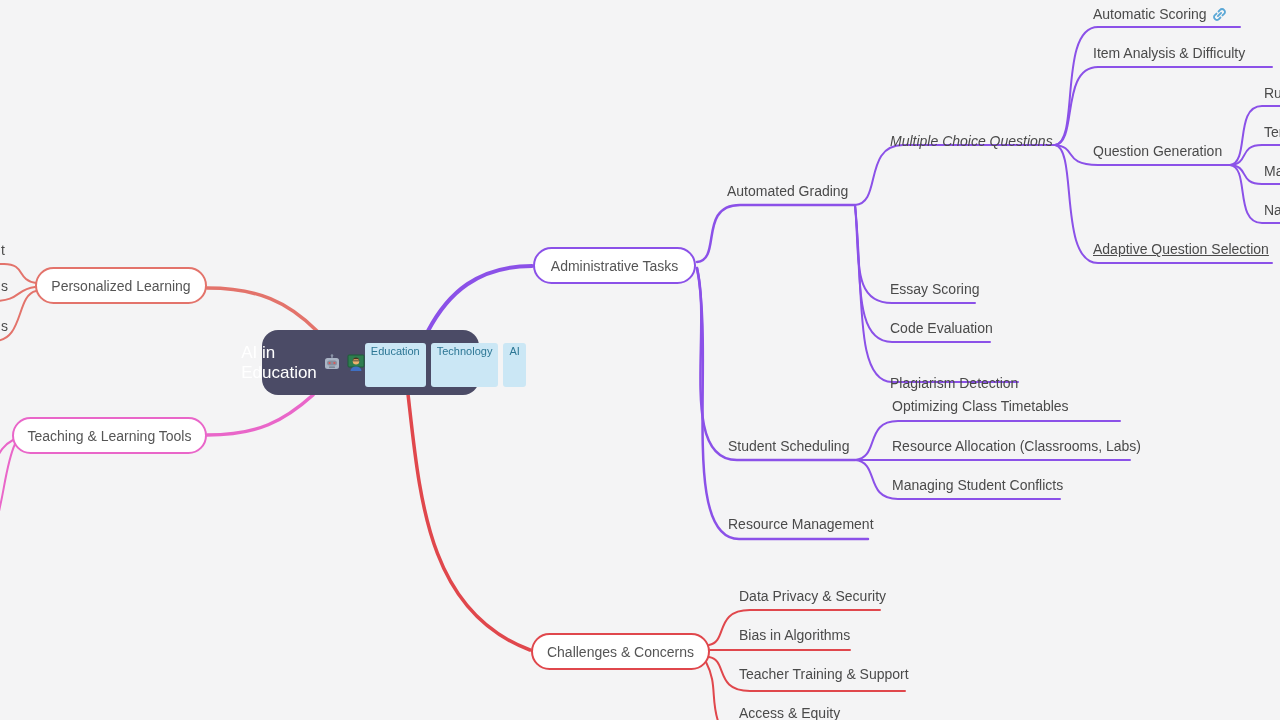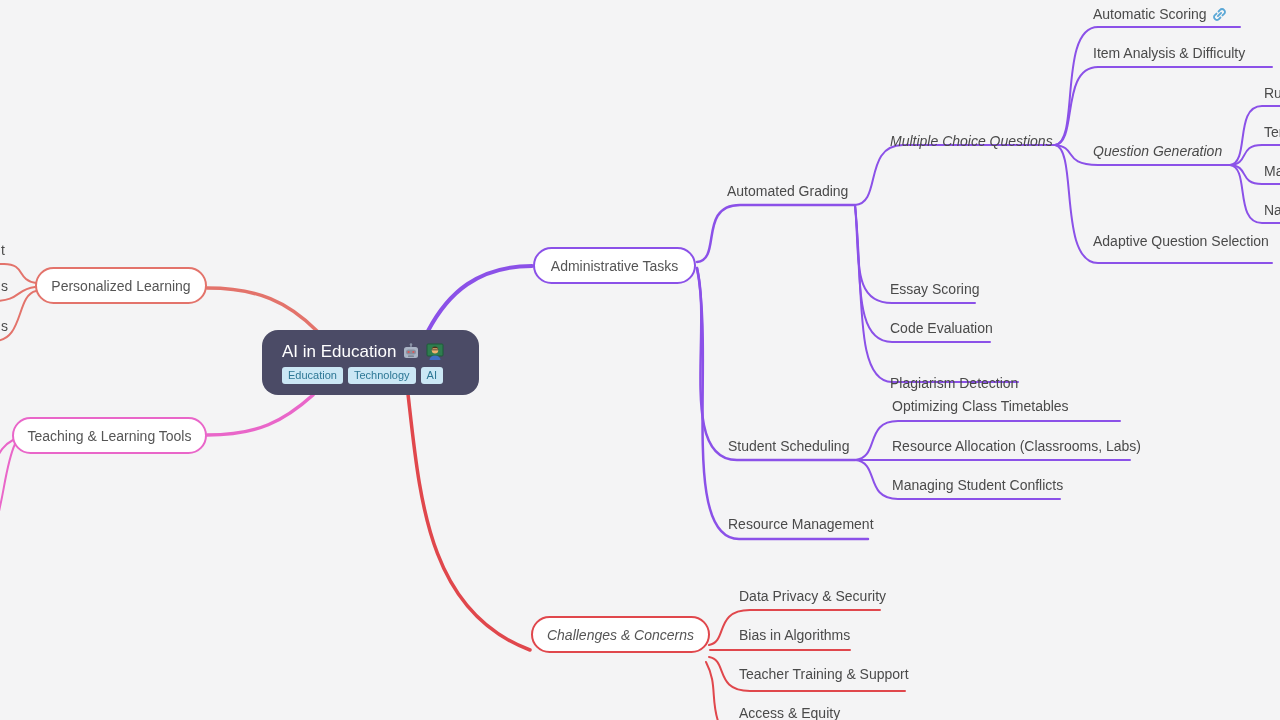--- a/index.html
+++ b/index.html
@@ -21,22 +21,22 @@
     font-size:14px;color:#555;white-space:nowrap;cursor:pointer;
     box-sizing:border-box;
   }
   .node-pill.purple{border-color:#8b51e8;}
   .node-pill.red{border-color:#e0474c;}
   .node-pill.salmon{border-color:#e3736b;}
   .node-pill.pink{border-color:#e966c9;}
   #root-node{
     position:absolute;z-index:3;left:262px;top:330px;width:217px;height:65px;
     background:#4b4b66;border-radius:16px;box-sizing:border-box;
-    padding:8px 10px 8px 20px;cursor:pointer;
-    display:flex;flex-direction:column;justify-content:center;
+    padding:8px 10px 8px 36px;cursor:pointer;
+    display:flex;justify-content:center;
   }
   .root-title-row{display:flex;align-items:center;gap:6px;color:#fff;font-size:17px;}
   .root-tags{display:flex;gap:5px;margin-top:5px;}
   .tag-pill{
     background:#cbe7f5;color:#2d7795;font-size:11px;line-height:13px;
     padding:2px 6px;border-radius:3px;cursor:pointer;
   }
   .icon{display:inline-flex;align-items:center;}
 </style>
 </head>
@@ -122,49 +122,49 @@
       <span class="tag-pill">AI</span>
     </div>
   </div>
 
   <div class="node-pill salmon" style="left:35px;top:267px;width:172px;height:37px;">Personalized Learning</div>
 
   <div class="node-pill pink" style="left:12px;top:417px;width:195px;height:37px;">Teaching &amp; Learning Tools</div>
 
   <div class="node-pill purple" style="left:533px;top:247px;width:163px;height:37px;">Administrative Tasks</div>
 
-  <div class="node-pill red" style="left:531px;top:616px;width:179px;height:37px;font-style:italic;">Challenges &amp; Concerns</div>
+  <div class="node-pill red" style="left:531px;top:633px;width:179px;height:37px;">Challenges &amp; Concerns</div>
 
   <div class="leaf" style="left:727px;top:183px;">Automated Grading</div>
 
   <div class="leaf" style="left:890px;top:133px;font-style:italic;">Multiple Choice Questions</div>
 
   <div class="leaf" style="left:1093px;top:6px;align-items:center;">
     <span>Automatic Scoring</span>
     <span class="icon">
       <svg width="15" height="15" viewBox="0 0 16 16">
         <g stroke="#5aa7d6" stroke-width="2" fill="none" stroke-linecap="round">
           <path d="M6.3 9.7 L9.7 6.3"></path>
           <path d="M7 4.8 L8.6 3.2 a2.6 2.6 0 0 1 4.2 0 a2.6 2.6 0 0 1 0 4.2 L11.2 9"></path>
           <path d="M9 11.2 L7.4 12.8 a2.6 2.6 0 0 1 -4.2 0 a2.6 2.6 0 0 1 0 -4.2 L4.8 7"></path>
         </g>
       </svg>
     </span>
   </div>
 
   <div class="leaf" style="left:1093px;top:45px;">Item Analysis &amp; Difficulty</div>
 
-  <div class="leaf" style="left:1093px;top:143px;font-style:italic;">Question Generation</div>
+  <div class="leaf" style="left:1093px;top:143px;">Question Generation</div>
 
   <div class="leaf" style="left:1264px;top:85px;">Ru</div>
   <div class="leaf" style="left:1264px;top:124px;">Ter</div>
   <div class="leaf" style="left:1264px;top:163px;">Ma</div>
   <div class="leaf" style="left:1264px;top:202px;">Na</div>
 
-  <div class="leaf" style="left:1093px;top:233px;">Adaptive Question Selection</div>
+  <div class="leaf" style="left:1093px;top:241px;text-decoration:underline;">Adaptive Question Selection</div>
 
   <div class="leaf" style="left:890px;top:281px;">Essay Scoring</div>
   <div class="leaf" style="left:890px;top:320px;">Code Evaluation</div>
   <div class="leaf" style="left:890px;top:375px;">Plagiarism Detection</div>
 
   <div class="leaf" style="left:728px;top:438px;">Student Scheduling</div>
   <div class="leaf" style="left:892px;top:398px;">Optimizing Class Timetables</div>
   <div class="leaf" style="left:892px;top:438px;">Resource Allocation (Classrooms, Labs)</div>
   <div class="leaf" style="left:892px;top:477px;">Managing Student Conflicts</div>
 

